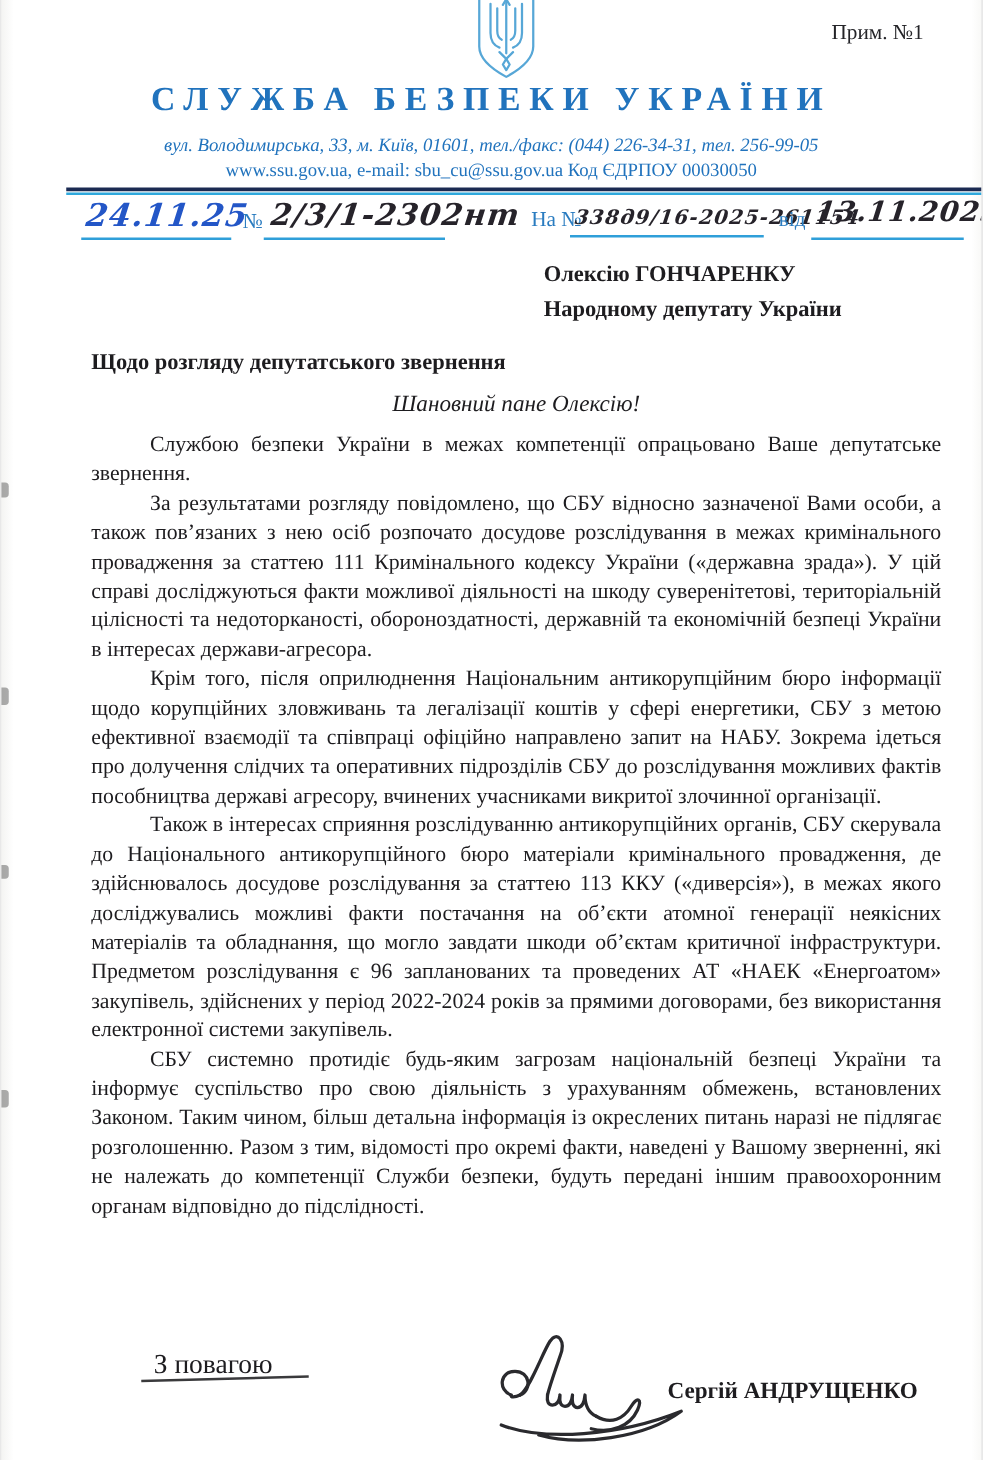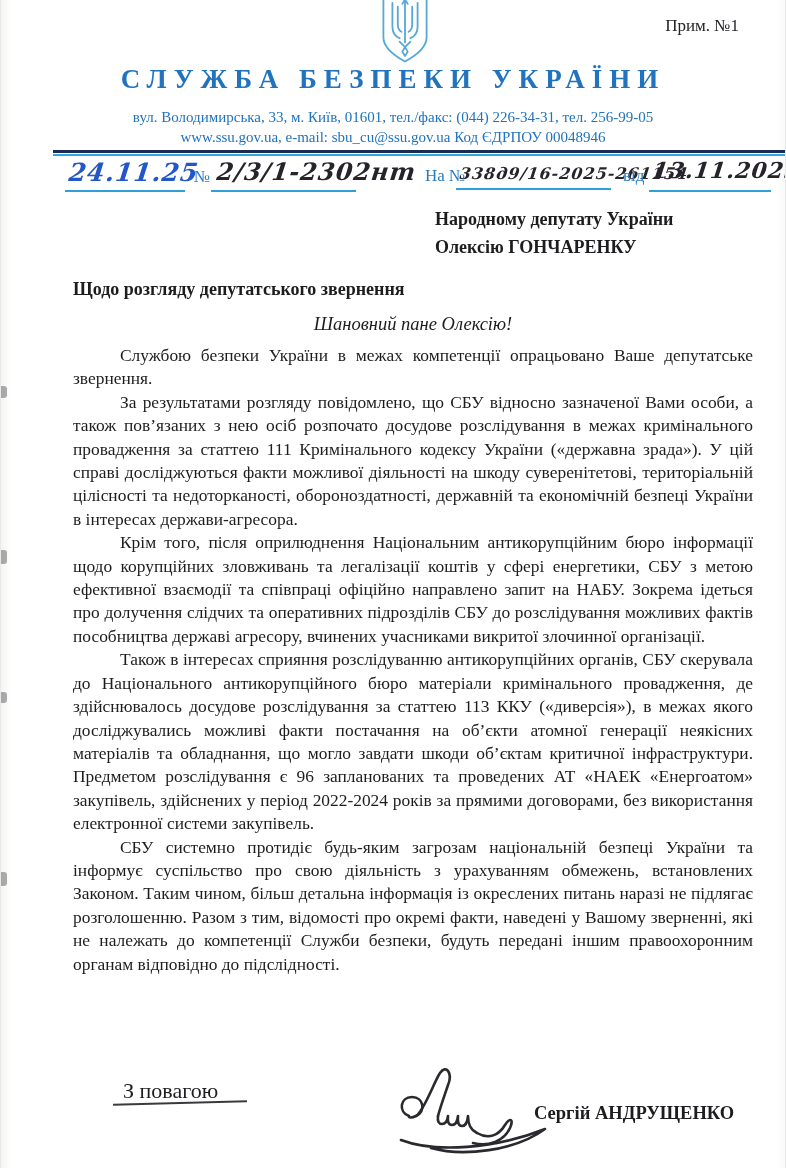--- a/index.html
+++ b/index.html
@@ -10,21 +10,21 @@
     color:#1d1c1f;overflow:hidden;
   }
   
   .emblem{position:absolute;left:377px;top:-5px;width:54px;height:70px;}
   .copy-mark{position:absolute;right:46px;top:16px;font-size:17px;color:#242428;}
   .org-title{
     position:absolute;left:0;top:64px;width:100%;text-align:center;
     color:#2173bd;font-weight:bold;font-size:27px;letter-spacing:7px;white-space:nowrap;
   }
   .addr{position:absolute;left:0;width:100%;text-align:center;color:#2173bd;font-size:15px;}
-  .addr1{top:109px;}
+  .addr1{top:109px;font-style:italic;}
   .addr2{top:129px;}
   .rule{position:absolute;left:52px;top:150px;width:734px;height:7px;}
   .rule .t{height:3px;background:#1b2a52;}
   .rule .b{height:2px;background:#2fa8dc;margin-top:1px;}
   
   .lbl{position:absolute;color:#2a7cc0;font-size:17px;}
   .hw{
     position:absolute;font-family:"DejaVu Serif",serif;font-style:italic;font-weight:bold;
     transform:skewX(-7deg);letter-spacing:1px;white-space:nowrap;
   }
@@ -64,21 +64,21 @@
     <path d="M22,12 V32 Q22,38 26,40"></path>
     <path d="M38,12 V32 Q38,38 34,40"></path>
     <path d="M24,51 L30,57 L36,51"></path>
     <path d="M30,57 L27,62 L30,67 L33,62 Z"></path>
   </svg>
 
   <div class="copy-mark">Прим. №1</div>
 
   <div class="org-title">СЛУЖБА БЕЗПЕКИ УКРАЇНИ</div>
   <div class="addr addr1">вул. Володимирська, 33, м. Київ, 01601,  тел./факс: (044) 226-34-31,  тел. 256-99-05</div>
-  <div class="addr addr2">www.ssu.gov.ua,  e-mail: sbu_cu@ssu.gov.ua  Код ЄДРПОУ 00048946</div>
+  <div class="addr addr2">www.ssu.gov.ua,  e-mail: sbu_cu@ssu.gov.ua  Код ЄДРПОУ 00030050</div>
 
   <div class="rule">
       <div class="t"></div>
       <div class="b"></div>
     </div>
 
   <span class="hw ink-blue" style="left:68px;top:158px;font-size:25px;">24.11.25</span>
   <div class="u-line" style="left:64px;top:190px;width:120px;"></div>
 
   <span class="lbl" style="left:193px;top:167px;">№</span>
@@ -88,22 +88,22 @@
   <span class="lbl" style="left:424px;top:166px;">На №</span>
   <span class="hw ink-dark" style="left:459px;top:164px;font-size:16px;">338д9/16-2025-261154</span>
   <div class="u-line" style="left:455px;top:188px;width:155px;"></div>
 
   <span class="lbl" style="left:622px;top:166px;">від</span>
   <span class="hw ink-dark" style="left:652px;top:157px;font-size:22px;">13.11.2025</span>
   <div class="u-line" style="left:648px;top:190px;width:122px;"></div>
 
   <div class="letter">
     <div class="addressee">
+      <div>Олексію ГОНЧАРЕНКУ</div>
       <div>Народному депутату України</div>
-      <div>Олексію ГОНЧАРЕНКУ</div>
     </div>
     <div class="subject">Щодо розгляду депутатського звернення</div>
     <div class="greeting">Шановний пане Олексію!</div>
     <div class="paras">
       <p>Службою безпеки України в межах компетенції опрацьовано Ваше депутатське звернення.</p>
       <p>За результатами розгляду повідомлено, що СБУ відносно зазначеної Вами особи, а також пов’язаних з нею осіб розпочато досудове розслідування в межах кримінального провадження за статтею 111 Кримінального кодексу України («державна зрада»). У цій справі досліджуються факти можливої діяльності на шкоду суверенітетові, територіальній цілісності та недоторканості, обороноздатності, державній та економічній безпеці України в інтересах держави-агресора.</p>
       <p>Крім того, після оприлюднення Національним антикорупційним бюро інформації щодо корупційних зловживань та легалізації коштів у сфері енергетики, СБУ з метою ефективної взаємодії та співпраці офіційно направлено запит на НАБУ. Зокрема ідеться про долучення слідчих та оперативних підрозділів СБУ до розслідування можливих фактів пособництва державі агресору, вчинених учасниками викритої злочинної організації.</p>
       <p>Також в інтересах сприяння розслідуванню антикорупційних органів, СБУ скерувала до Національного антикорупційного бюро матеріали кримінального провадження, де здійснювалось досудове розслідування за статтею 113 ККУ («диверсія»), в межах якого досліджувались можливі факти постачання на об’єкти атомної генерації неякісних матеріалів та обладнання, що могло завдати шкоди об’єктам критичної інфраструктури. Предметом розслідування є 96 запланованих та проведених АТ «НАЕК «Енергоатом» закупівель, здійснених у період 2022-2024 років за прямими договорами, без використання електронної системи закупівель.</p>
       <p>СБУ системно протидіє будь-яким загрозам національній безпеці України та інформує суспільство про свою діяльність з урахуванням обмежень, встановлених Законом. Таким чином, більш детальна інформація із окреслених питань наразі не підлягає розголошенню. Разом з тим, відомості про окремі факти, наведені у Вашому зверненні, які не належать до компетенції Служби безпеки, будуть передані іншим правоохоронним органам відповідно до підслідності.</p>
     </div>

